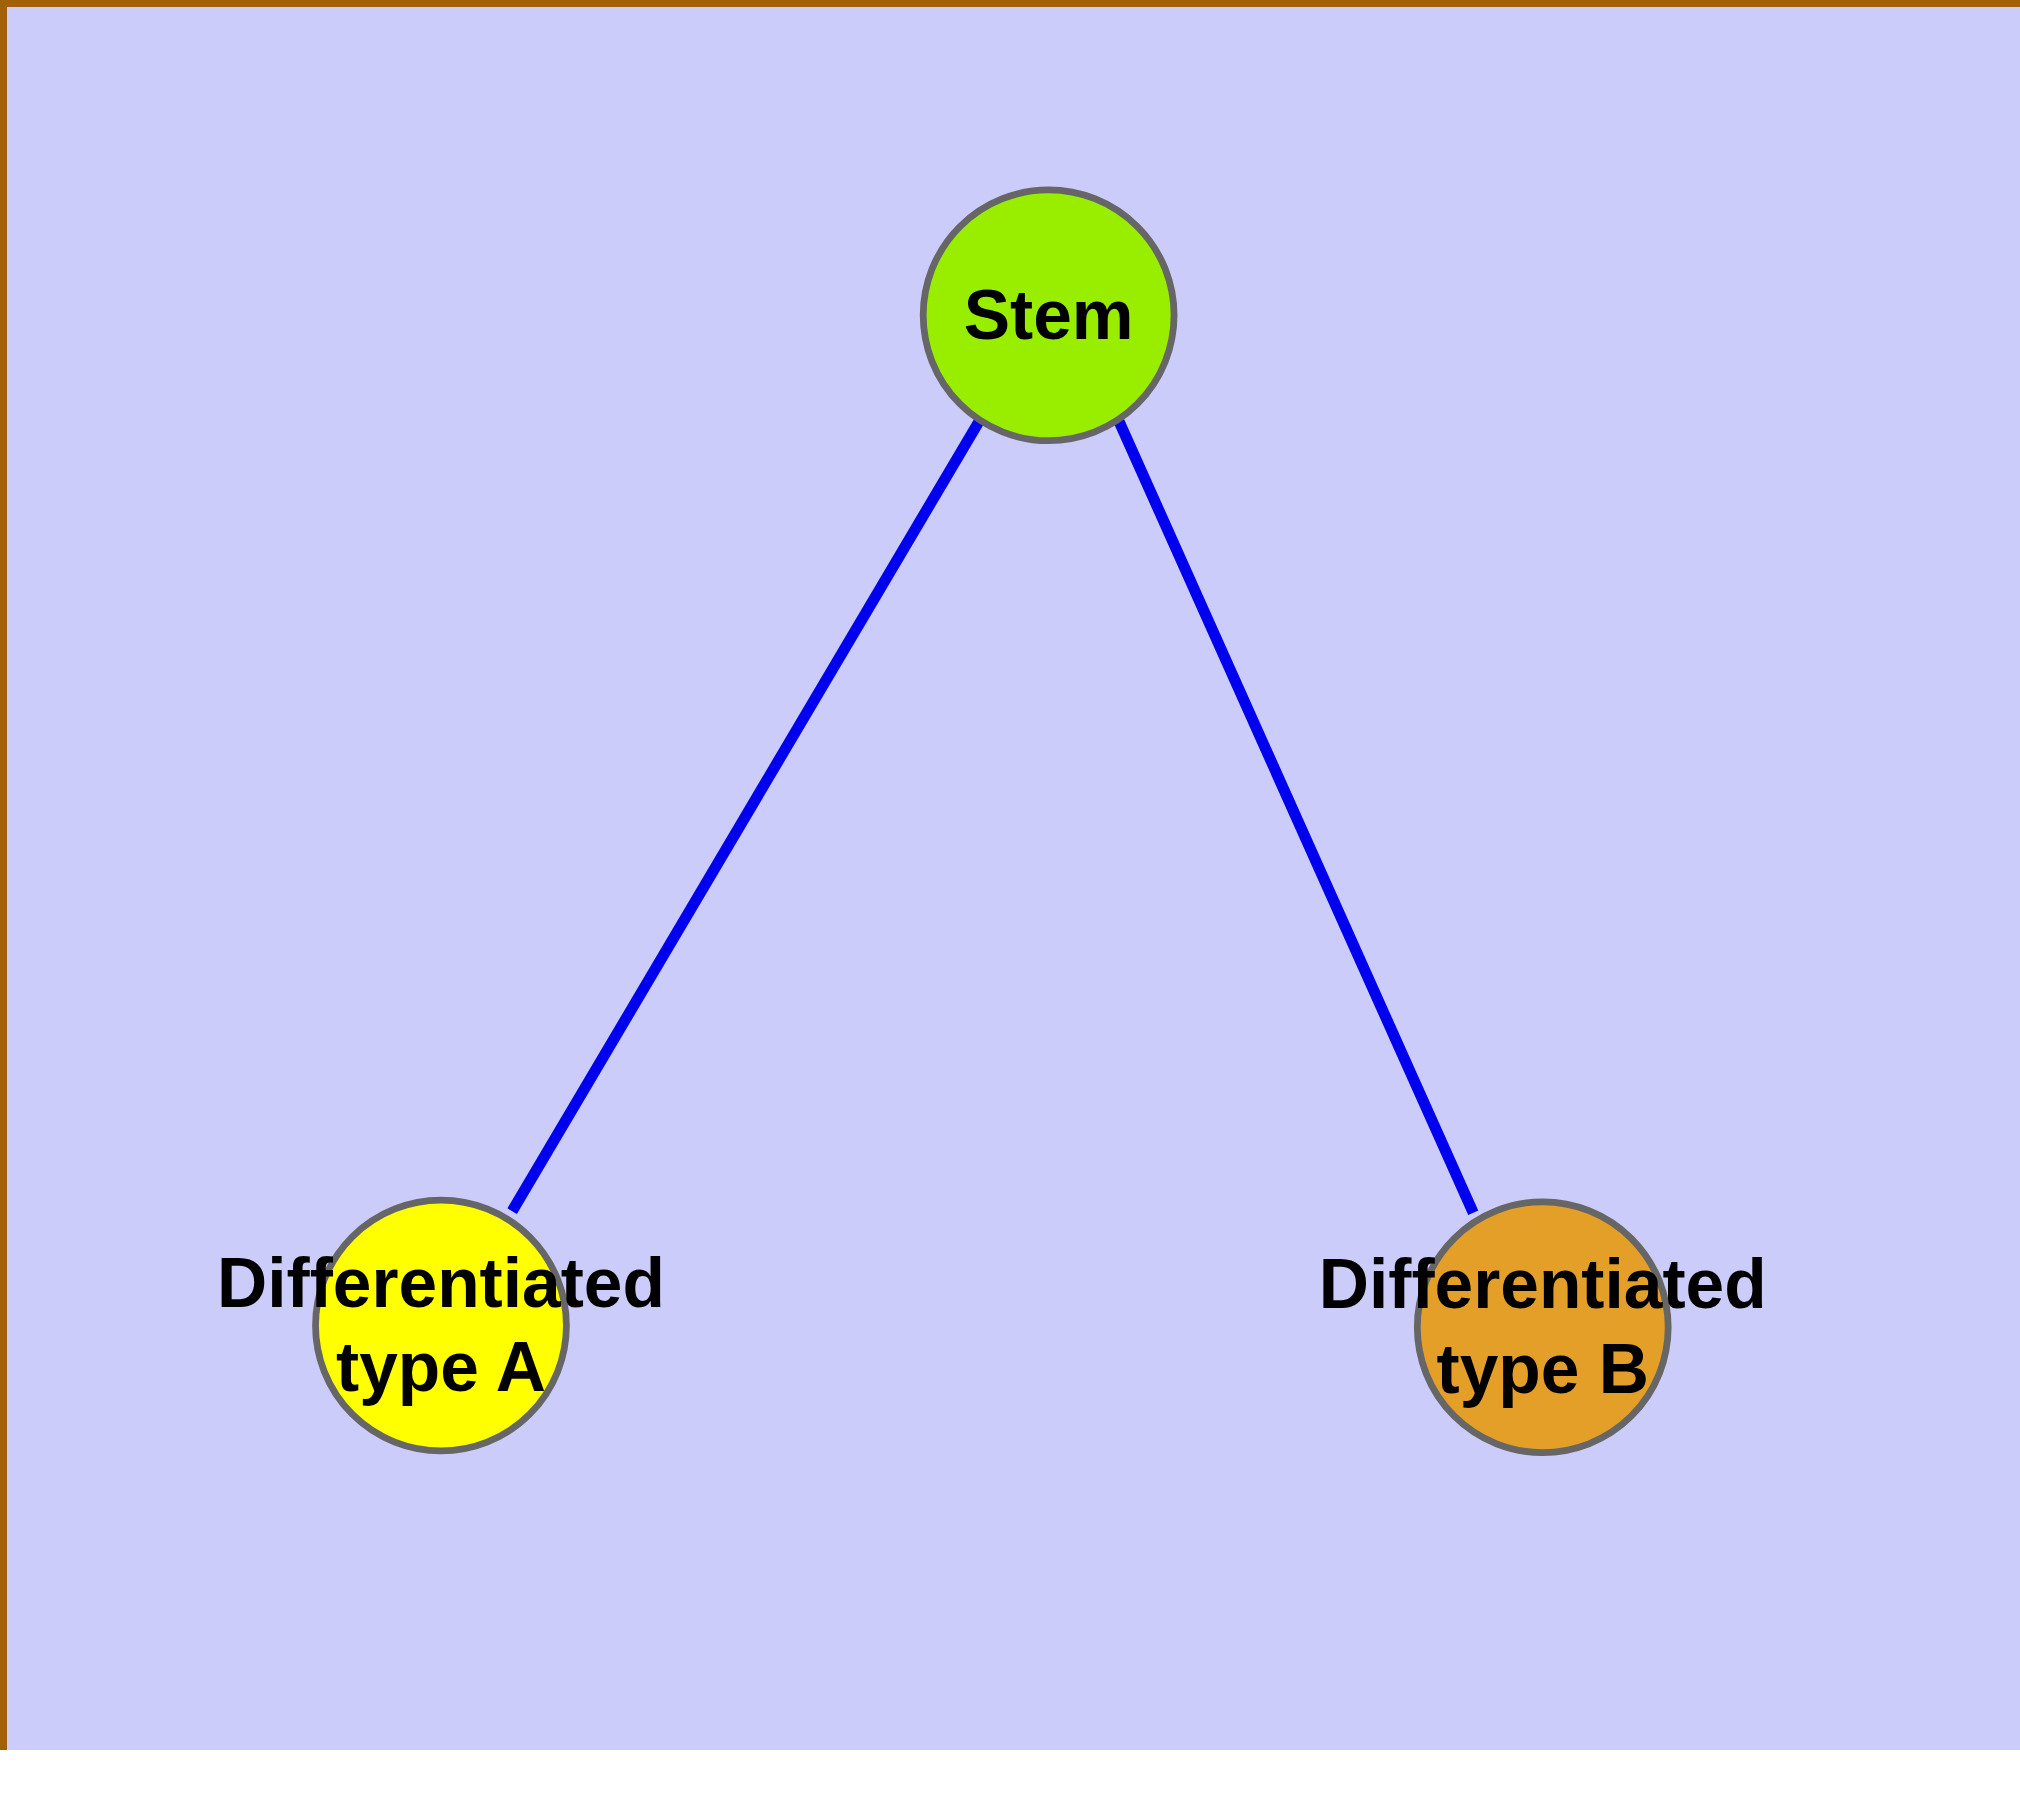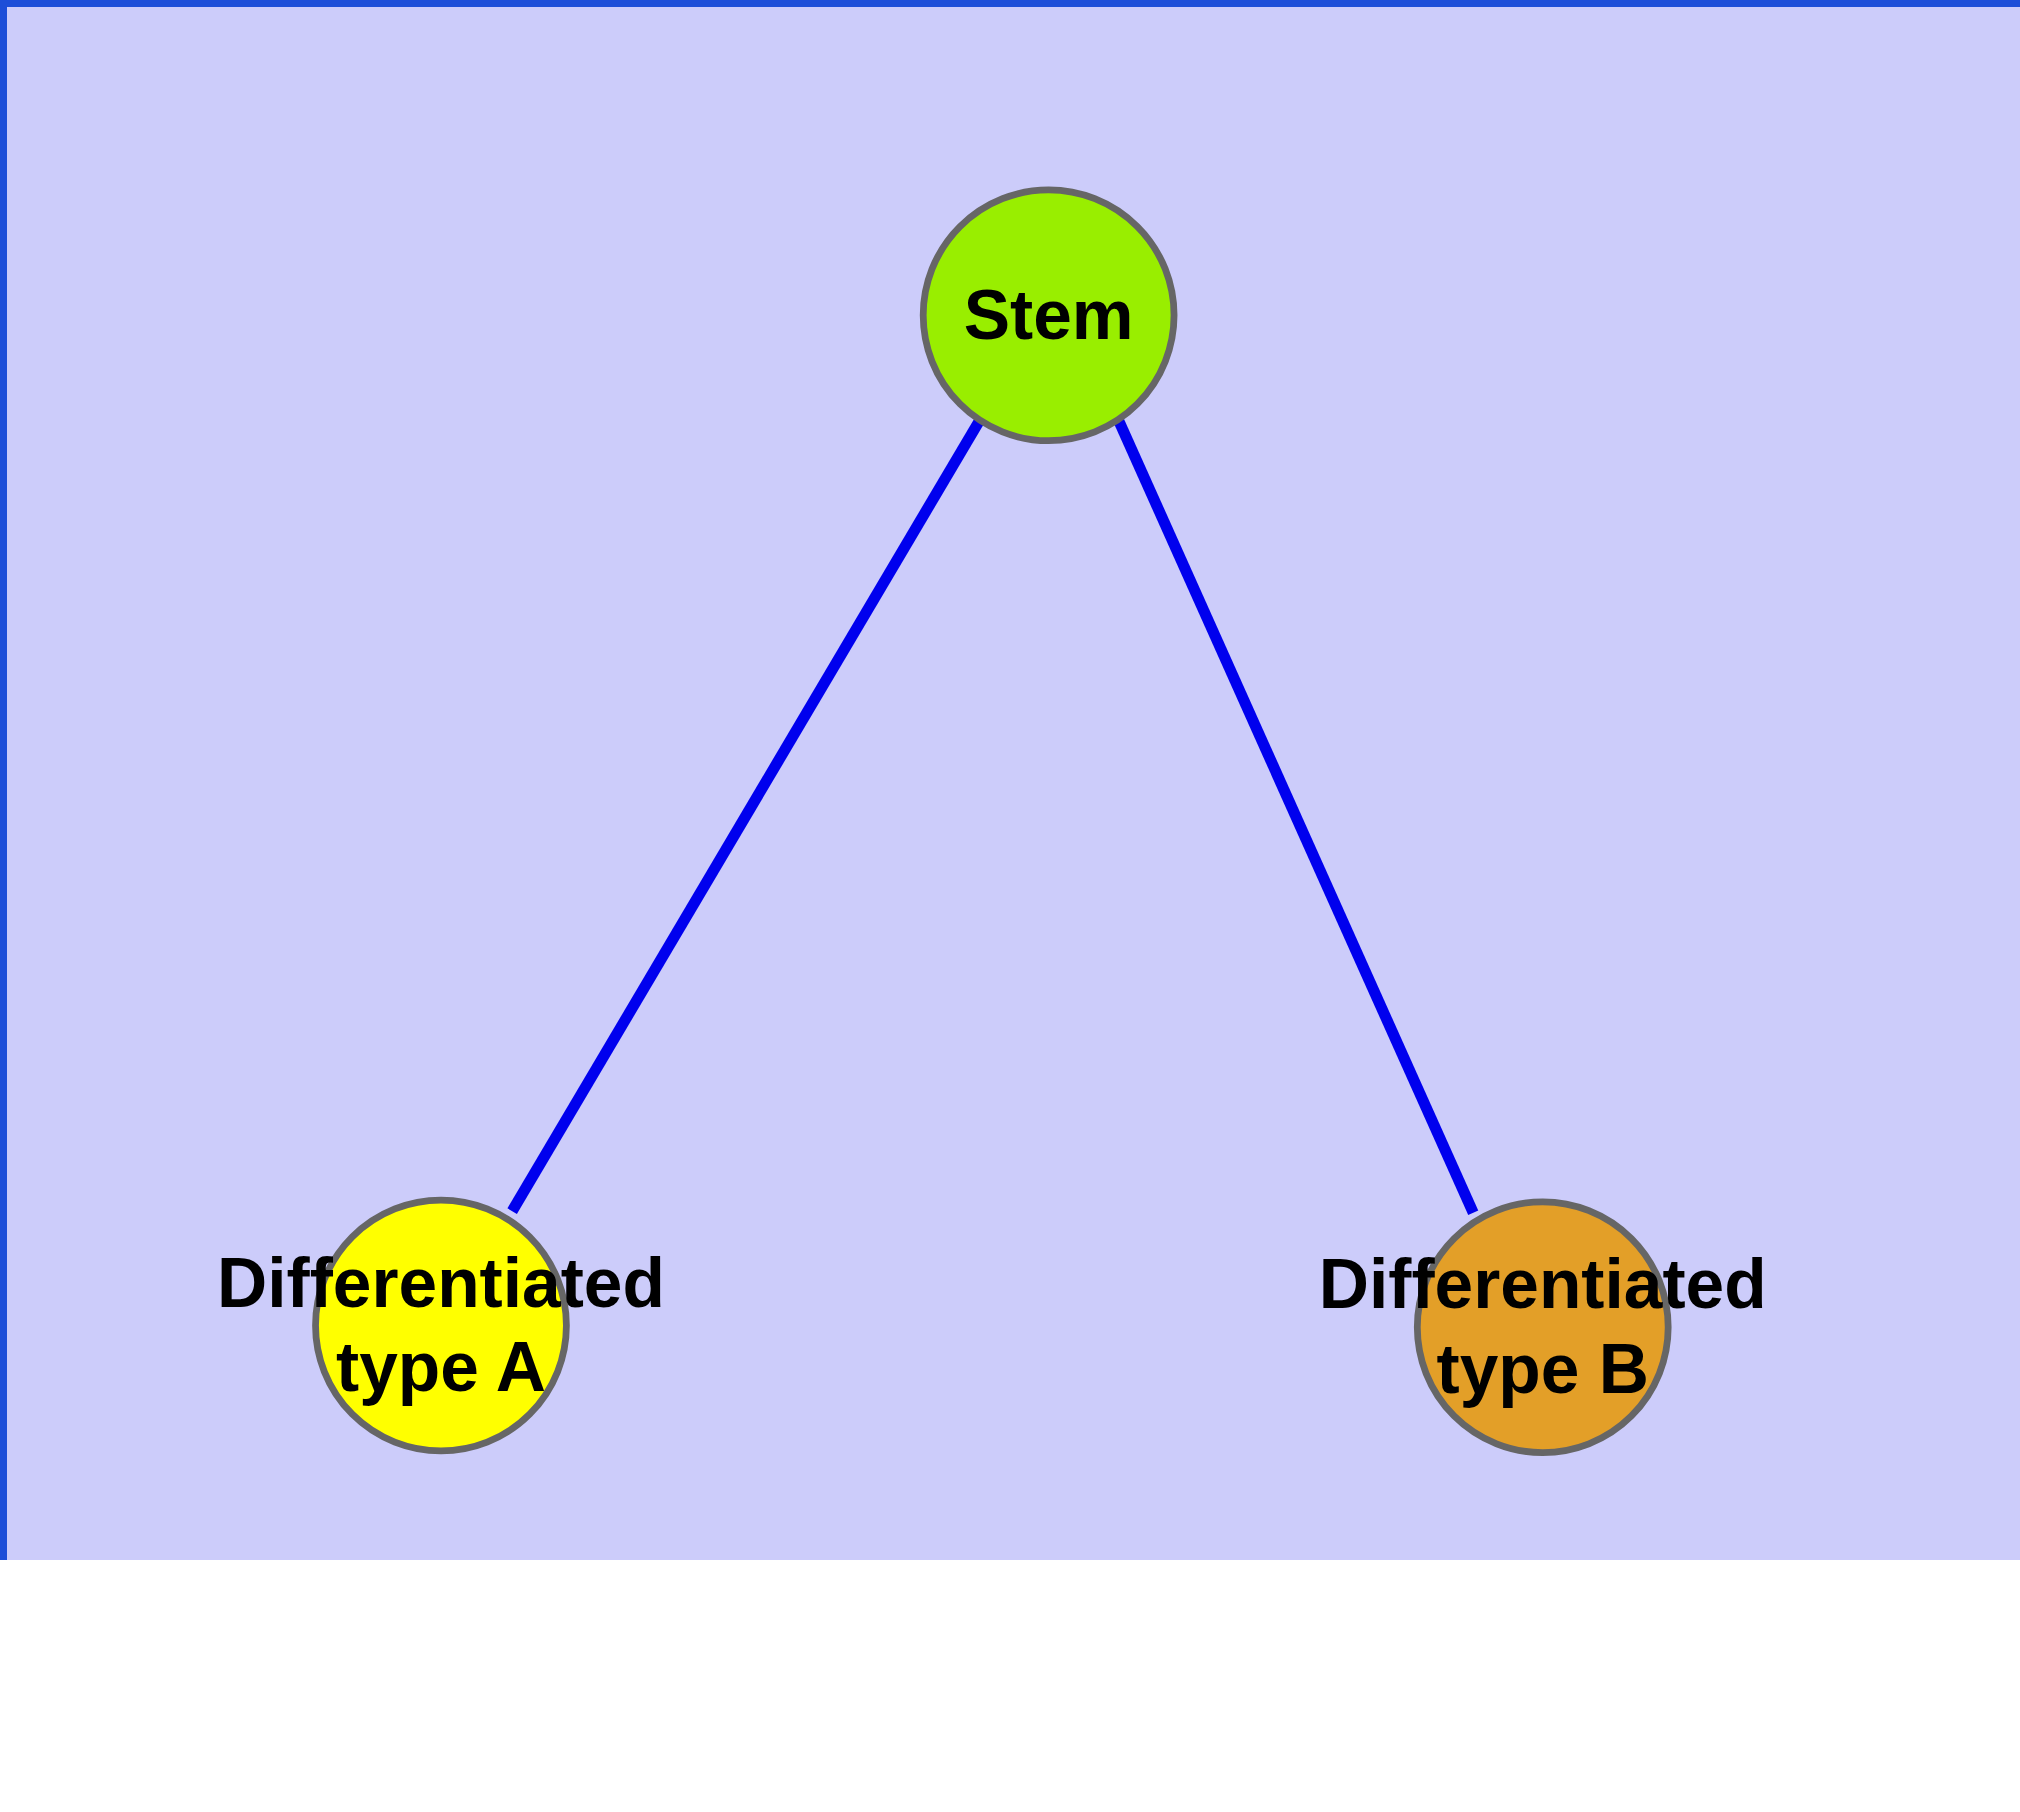--- a/index.html
+++ b/index.html
@@ -3,22 +3,22 @@
 <meta charset="utf-8">
 <style>
   html, body {
     margin: 0;
     padding: 0;
     background: #ffffff;
   }
   #canvas {
     position: relative;
     width: 2021px;
-    height: 1560px;
-    background: #1d4ed8;
+    height: 1750px;
+    background: #a16207;
     overflow: hidden;
     font-family: "Liberation Sans", sans-serif;
   }
   #plot-area {
     position: absolute;
     left: 6.8px;
     top: 6.8px;
     width: 2014px;
     height: 1805px;
     background: #ccccfa;

